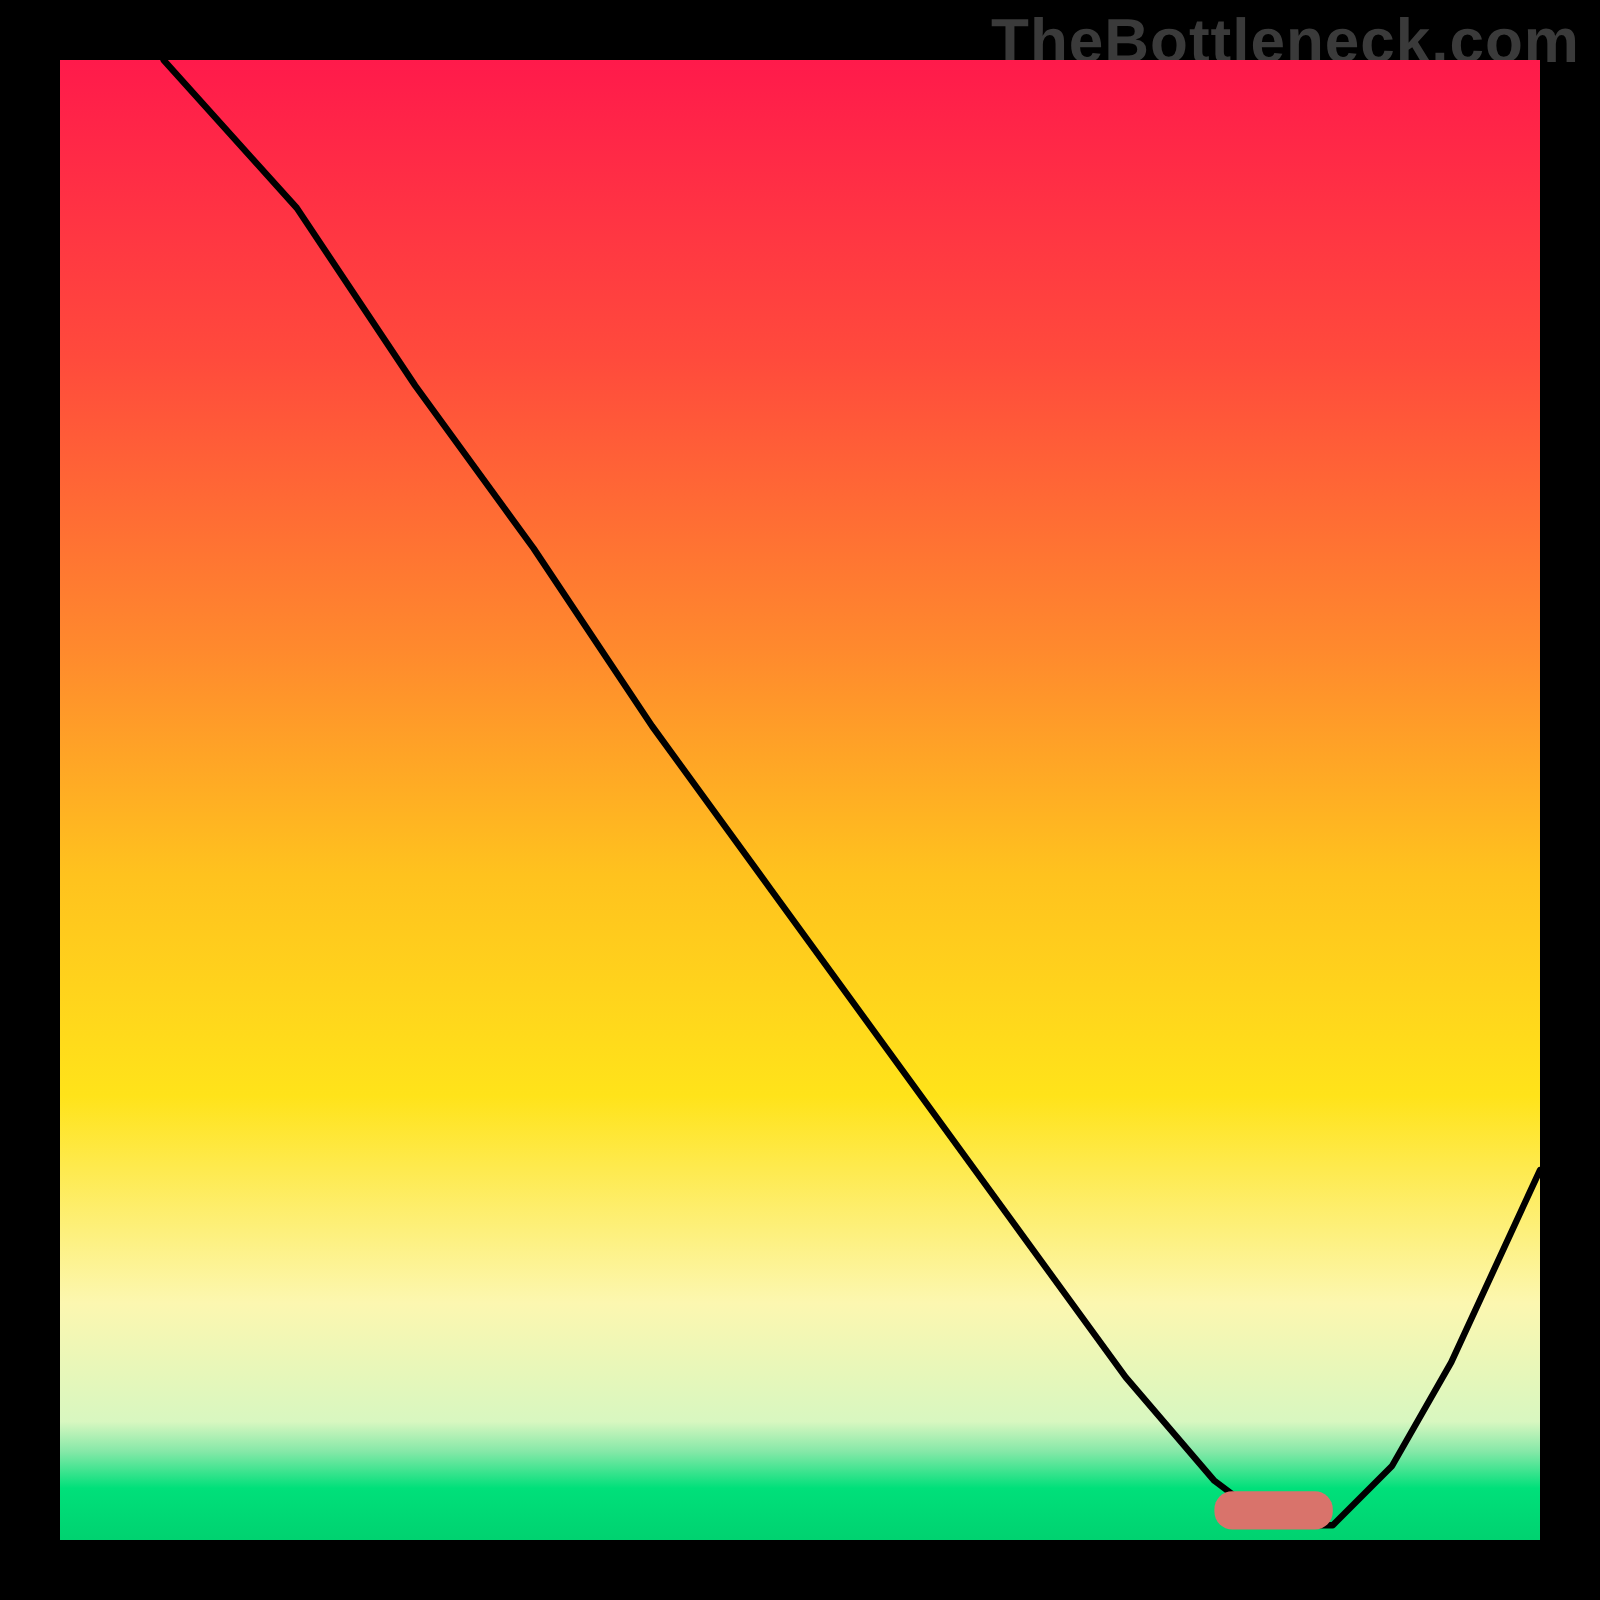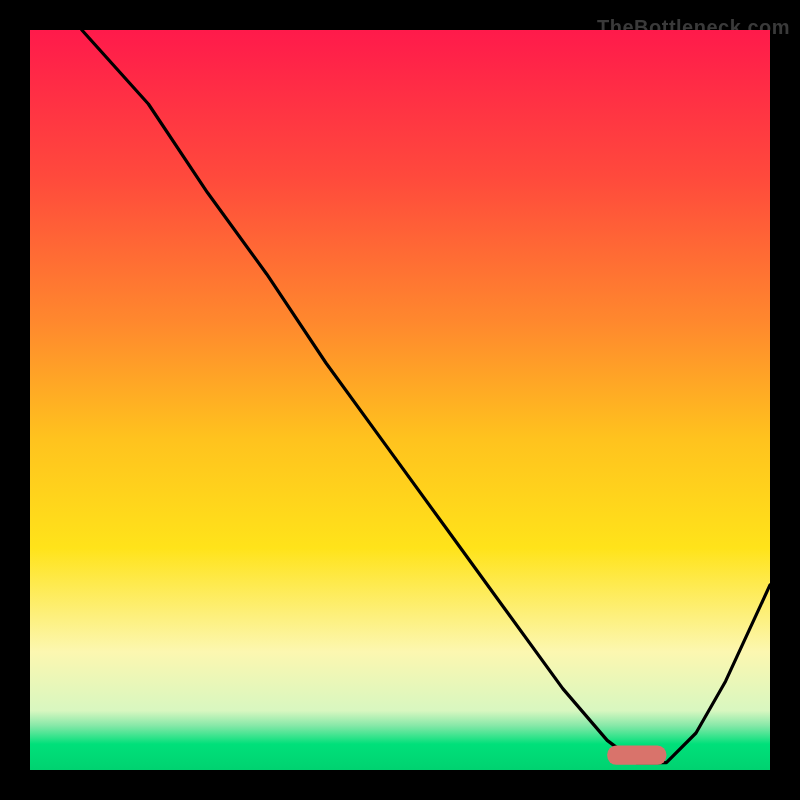--- a/index.html
+++ b/index.html
@@ -11,24 +11,24 @@
     font-family: Arial, Helvetica, sans-serif;
   }
   .frame {
     position: relative;
     width: 800px;
     height: 800px;
     background: #000;
   }
   .watermark {
     position: absolute;
-    top: 16px;
+    top: 3px;
     right: 10px;
     color: #3a3a3a;
-    font-size: 20px;
+    font-size: 31px;
     font-weight: bold;
     letter-spacing: 0.5px;
   }
   .plot {
     position: absolute;
     left: 30px;
     top: 30px;
     width: 740px;
     height: 740px;
   }

